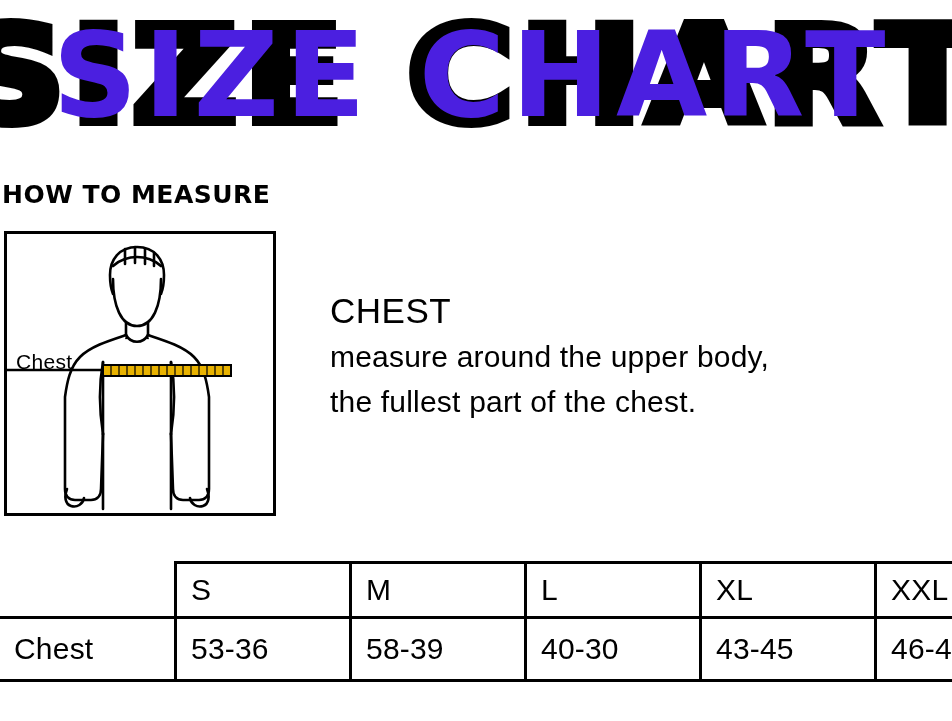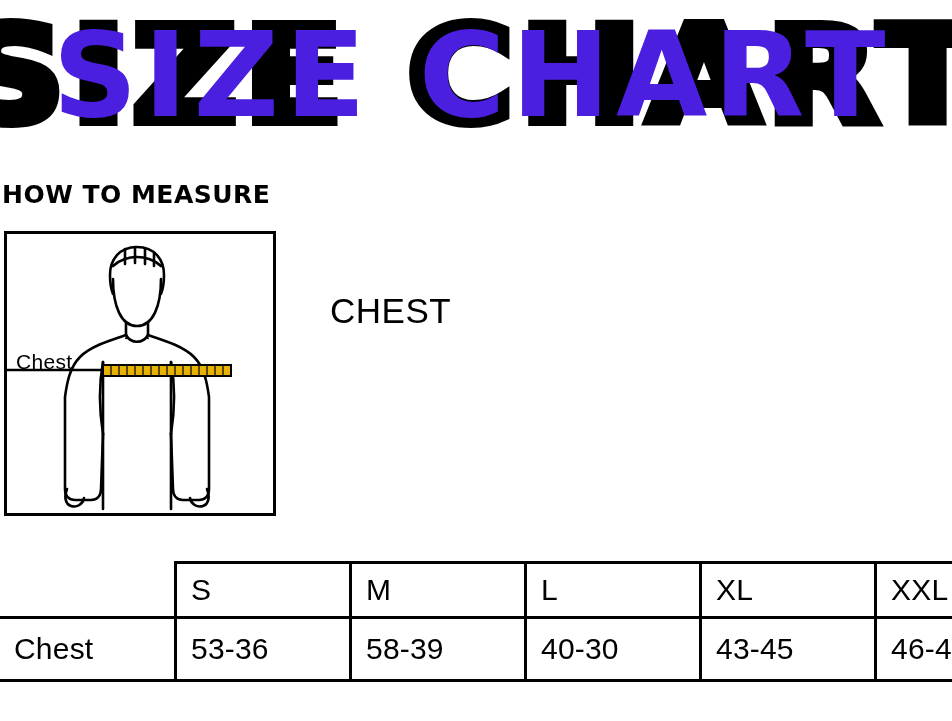--- a/index.html
+++ b/index.html
@@ -200,20 +200,22 @@
 
     <g stroke="#000000" stroke-width="2.4">
       <path d="M0 136 L96 136"></path>
     </g>
   </svg>
 </div>
 <div class="chest-label">Chest</div>
 
 <div class="desc">
   <div class="desc-title">CHEST</div>
+  <div class="desc-line">measure around the upper body,</div>
+  <div class="desc-line">the fullest part of the chest.</div>
 </div>
 
 <table class="size-table">
   <tbody>
       <tr class="header-row">
     <td class="corner col-first"></td>
     <td class="col-size">S</td>
     <td class="col-size">M</td>
     <td class="col-size">L</td>
     <td class="col-size">XL</td>

